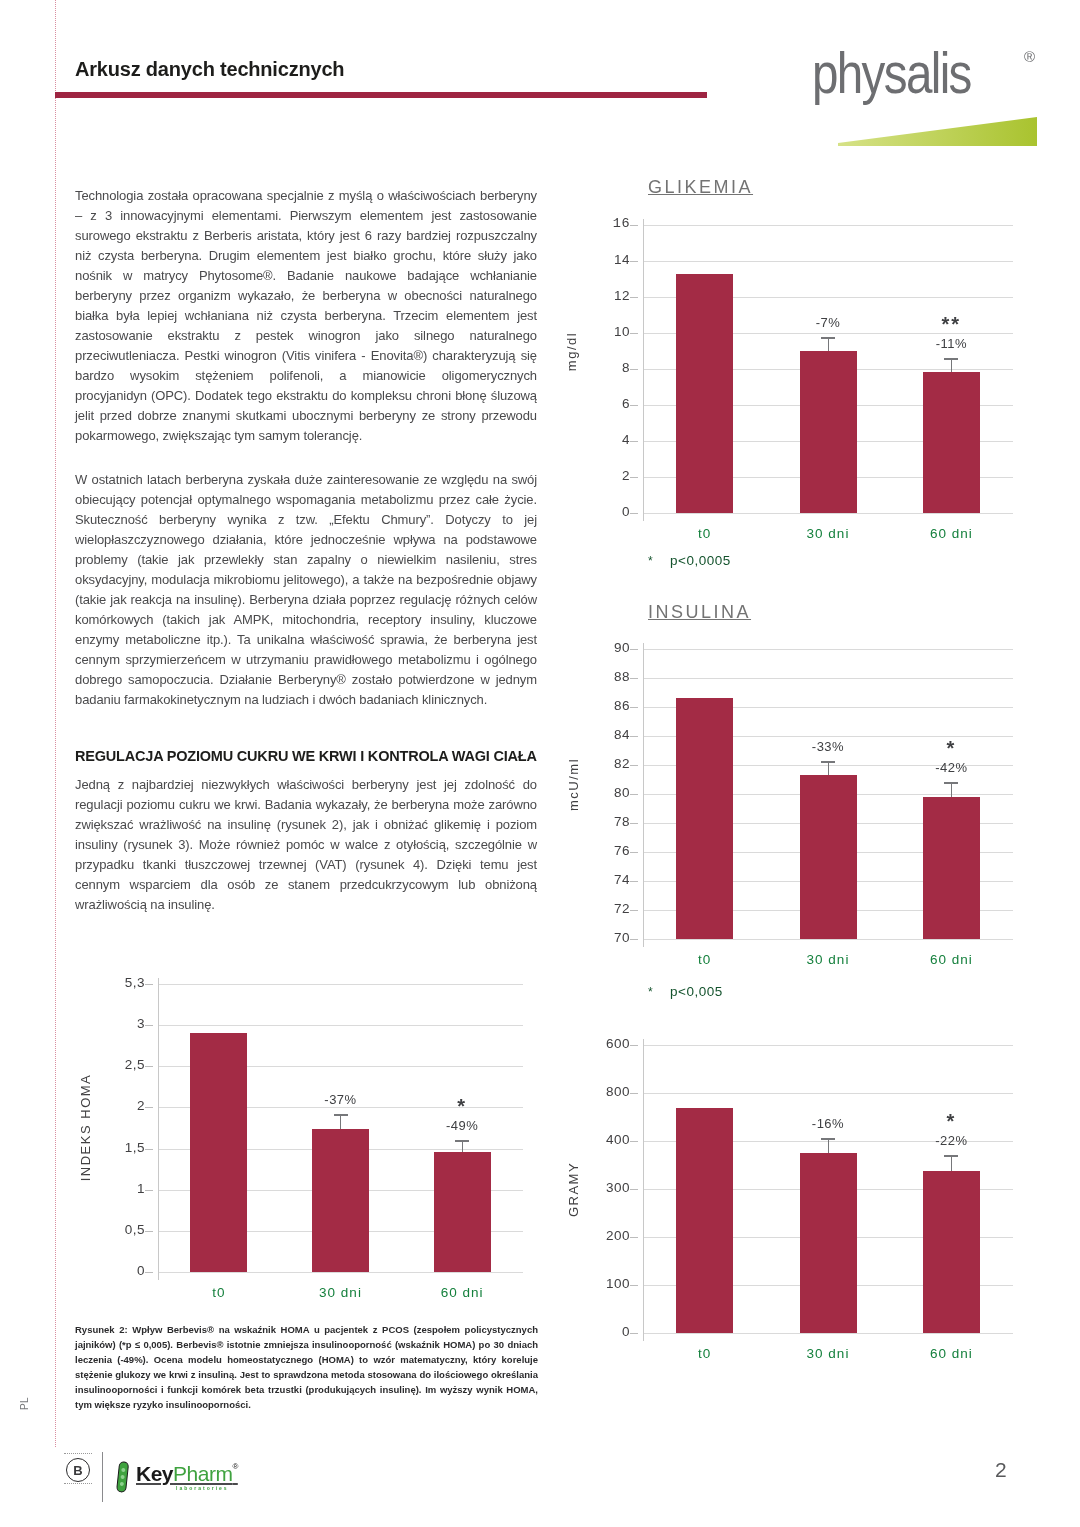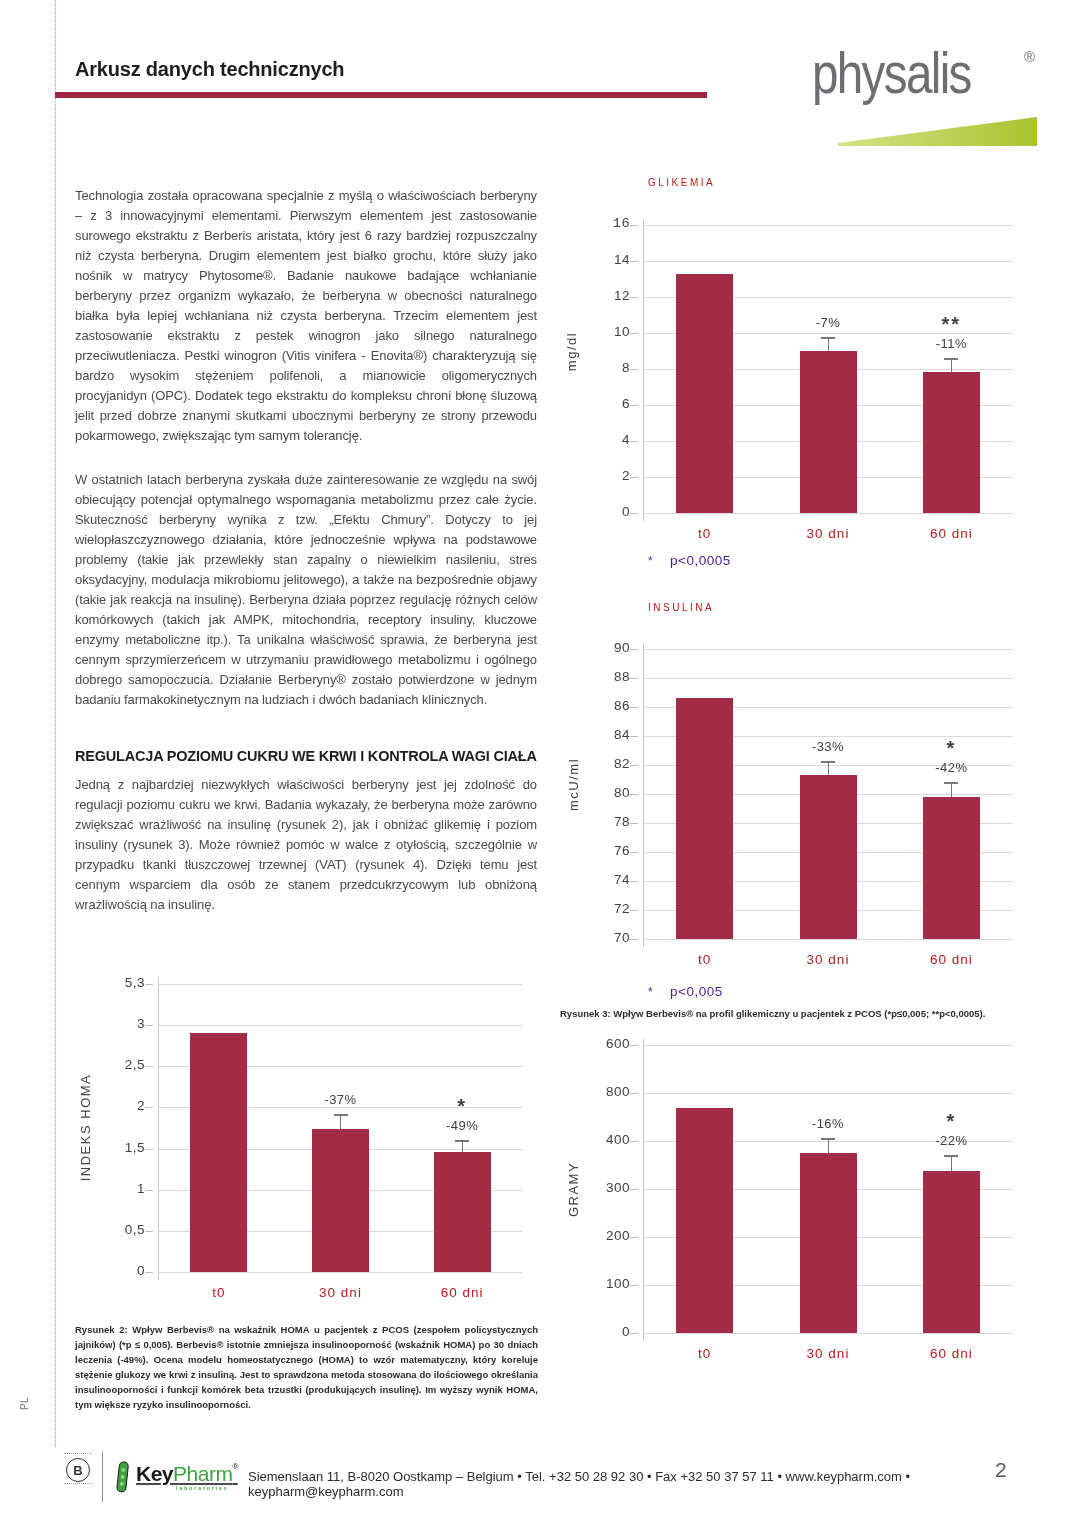--- a/index.html
+++ b/index.html
@@ -21,35 +21,35 @@
                background:linear-gradient(90deg,var(--wedge1,#d6e287),var(--wedge2,#a9c32f));
                clip-path:polygon(0 90%,100% 0,100% 100%,0 100%);}
   
   .body-text{position:absolute;left:75px;width:462px;margin:0;font-size:13px;line-height:20px;
              letter-spacing:-.1px;text-align:justify;color:#4a4a4c;}
   .section-heading{position:absolute;left:75px;top:748px;width:470px;margin:0;font-size:14.5px;
                    font-weight:700;color:#1d1d1b;letter-spacing:-.2px;}
   
   .chart{position:absolute;}
   .plot{position:absolute;}
-  .chart-title{position:absolute;font-size:10px;letter-spacing:2.5px;color:#b91c1c;}
+  .chart-title{position:absolute;font-size:18px;letter-spacing:2.5px;color:#737373;text-decoration:underline;}
   .ylabel{position:absolute;width:140px;text-align:center;font-size:13px;letter-spacing:1.5px;
           color:#414042;transform:rotate(-90deg);transform-origin:center;}
   .grid{position:absolute;height:1px;background:#dadada;}
   .tickmark{position:absolute;width:8px;height:1px;background:#bcbcbc;}
   .ticklab{position:absolute;width:50px;text-align:right;font-size:13.5px;color:#414042;letter-spacing:.5px;}
   .yaxisline{position:absolute;width:1px;background:#c8c8c8;}
   .bar{position:absolute;background:var(--bar,#a32b45);}
   .estem{position:absolute;width:1px;background:#76777a;}
   .ecap{position:absolute;width:14px;height:2px;background:#76777a;}
   .blab{position:absolute;width:120px;text-align:center;color:#3f4043;}
   .stars{font-size:20px;font-weight:700;line-height:13px;letter-spacing:2px;}
   .pct{font-size:13px;margin-top:5px;letter-spacing:.5px;}
-  .xlab{position:absolute;width:90px;text-align:center;font-size:13.5px;color:#b91c1c;letter-spacing:1px;}
-  .footnote{position:absolute;font-size:13.5px;color:#4c1d95;letter-spacing:.5px;}
+  .xlab{position:absolute;width:90px;text-align:center;font-size:13.5px;color:#15803d;letter-spacing:1px;}
+  .footnote{position:absolute;font-size:13.5px;color:#14532d;letter-spacing:.5px;}
   .fn-marker{display:inline-block;width:22px;font-size:12px;}
   .figcaption{position:absolute;margin:0;font-size:9.5px;font-weight:700;line-height:15px;
               color:#2b2b2d;text-align:justify;}
   
   .bcorp{position:absolute;left:56px;top:1452px;width:44px;text-align:center;color:#3a3a3c;}
   .bcorp-arc{height:3px;margin:1px 8px;border-top:1px dotted #9a9a9a;}
   .bcorp-circle{width:22px;height:22px;margin:1px auto;border:1.5px solid #2b2b2d;border-radius:50%;
                 display:flex;align-items:center;justify-content:center;font-size:13px;font-weight:700;}
   .footer-divider{position:absolute;left:102px;top:1452px;width:1px;height:50px;background:#8a8a8d;}
   .keypharm{position:absolute;left:114px;top:1458px;width:130px;height:44px;}
@@ -192,21 +192,20 @@
         <div class="bar" style="left: 279.833px; top: 147.9px; width: 57px; height: 142.1px;"></div>
         <div class="estem" style="left: 307.833px; top: 133.4px; height: 14.5px;"></div>
         <div class="ecap" style="left: 301.333px; top: 133.4px;"></div>
         <div class="blab" style="left: 248.333px; bottom: 163.6px;">
           <div class="stars" style="">*</div>
           <div class="pct" style="">-42%</div>
         </div>
         <div class="xlab" style="left: 263.333px; top: 303px;">60 dni</div>
       </div>
     </div>
-  <p class="figcaption" style="left:560px;top:1006px;width:480px;">Rysunek 3: Wpływ Berbevis® na profil glikemiczny u pacjentek z PCOS (*p≤0,005; **p&lt;0,0005).</p>
 
   <div class="chart" style="left:560px;top:1030px;width:510px;height:345px;">
     <div class="ylabel" style="left:-57px;top:152px;">GRAMY</div>
   <div class="plot" style="left: 83px; top: 15px; width: 370px; height: 288px;">
         <div class="grid" style="left: 0px; top: 0px; width: 370px;"></div>
         <div class="tickmark" style="left: -13px; top: 0px;"></div>
         <div class="ticklab" style="left: -63px; top: -9px;">600</div>
         <div class="grid" style="left: 0px; top: 48px; width: 370px;"></div>
         <div class="tickmark" style="left: -13px; top: 48px;"></div>
         <div class="ticklab" style="left: -63px; top: 39px;">800</div>
@@ -312,16 +311,15 @@
           <circle cx="8.5" cy="10" r="2" fill="#8ed08e"></circle>
           <circle cx="8.5" cy="17" r="2" fill="#8ed08e"></circle>
           <circle cx="8.5" cy="24" r="2" fill="#8ed08e"></circle>
         </g>
       </svg>
     </span>
     <span class="kp-word"><span class="kp-key">Key</span><span class="kp-pharm">Pharm</span><span class="kp-reg">®</span></span>
     <div class="kp-sub">laboratories</div>
   </div>
 
-  <div class="footer-address">Siemenslaan 11, B-8020 Oostkamp – Belgium • Tel. +32 50 28 92 30 • Fax +32 50 37 57 11 • www.keypharm.com • keypharm@keypharm.com</div>
   <div class="page-number">2</div>
 
 </div>
 
 </body></html>

